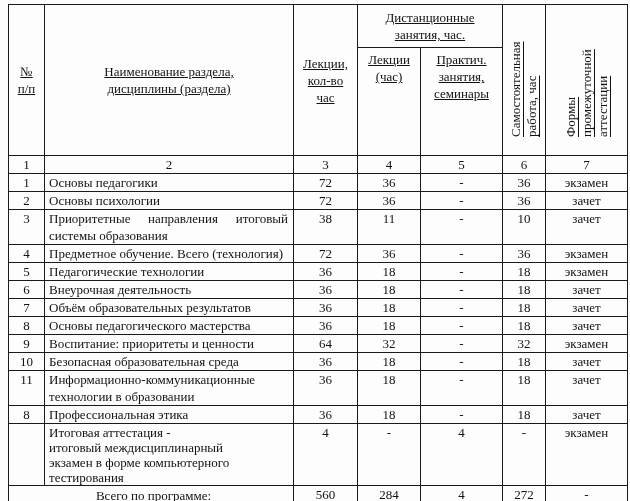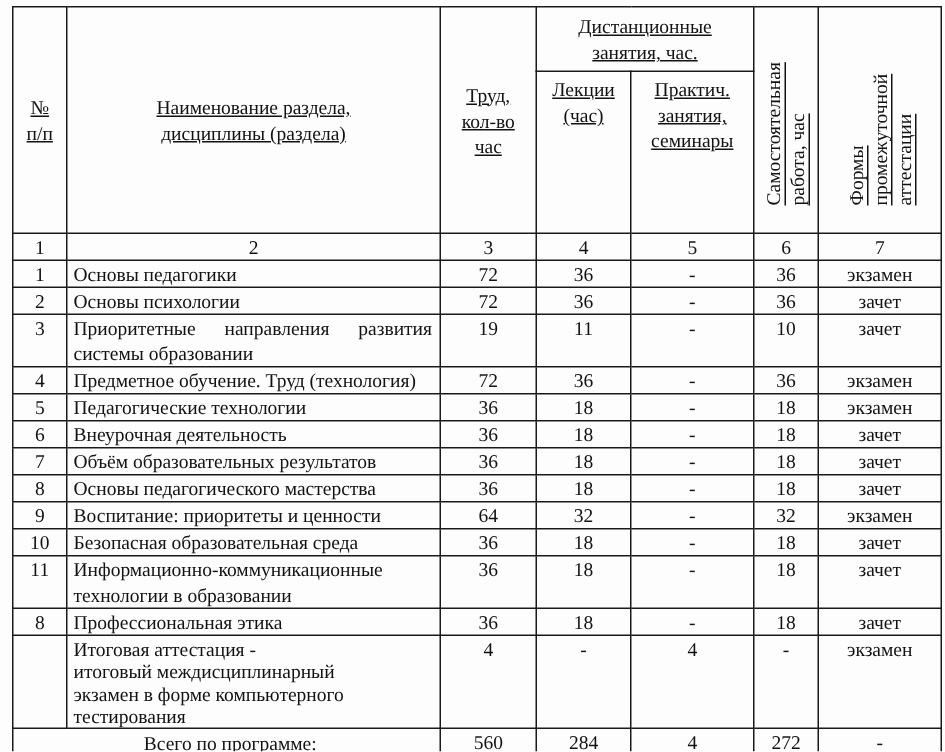--- a/index.html
+++ b/index.html
@@ -72,21 +72,21 @@
         <col style="width:82px">
         <col style="width:43px">
         <col style="width:82px">
     </colgroup>
     <thead>
       <tr class="h1">
         <th rowspan="2">№
 п/п</th>
         <th rowspan="2">Наименование раздела,
 дисциплины (раздела)</th>
-        <th rowspan="2">Труд,
+        <th rowspan="2">Лекции,
 кол-во
 час</th>
         <th colspan="2">Дистанционные
 занятия, час.</th>
         <th rowspan="2" class="vcell">
           <div class="vtext">Самостоятельная
 работа, час</div>
         </th>
         <th rowspan="2" class="vcell">
           <div class="vtext">Формы
@@ -126,30 +126,30 @@
           <td class="c-num">2</td>
           <td class="c-name">Основы психологии</td>
           <td class="c-val">72</td>
           <td class="c-val">36</td>
           <td class="c-val">-</td>
           <td class="c-val">36</td>
           <td class="c-val">зачет</td>
         </tr>
         <tr>
           <td class="c-num">3</td>
-          <td class="c-name">Приоритетные направления развития системы образовании</td>
-          <td class="c-val">19</td>
+          <td class="c-name">Приоритетные направления итоговый системы образования</td>
+          <td class="c-val">38</td>
           <td class="c-val">11</td>
           <td class="c-val">-</td>
           <td class="c-val">10</td>
           <td class="c-val">зачет</td>
         </tr>
         <tr>
           <td class="c-num">4</td>
-          <td class="c-name">Предметное обучение. Труд (технология)</td>
+          <td class="c-name">Предметное обучение. Всего (технология)</td>
           <td class="c-val">72</td>
           <td class="c-val">36</td>
           <td class="c-val">-</td>
           <td class="c-val">36</td>
           <td class="c-val">экзамен</td>
         </tr>
         <tr>
           <td class="c-num">5</td>
           <td class="c-name">Педагогические технологии</td>
           <td class="c-val">36</td>

